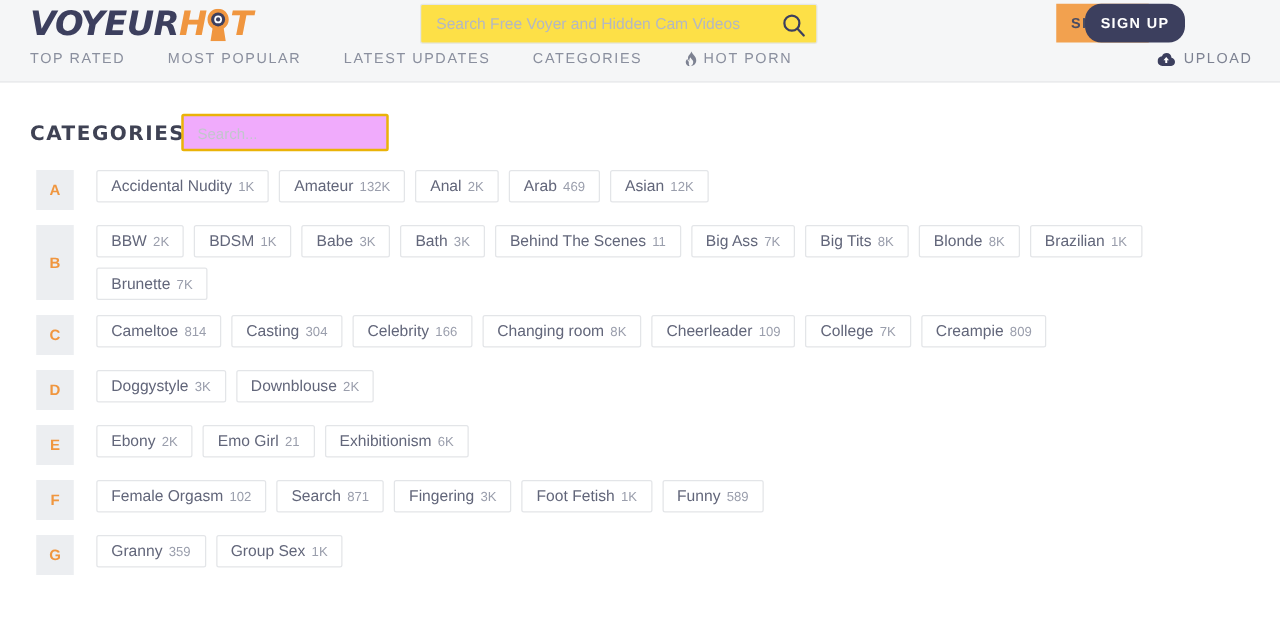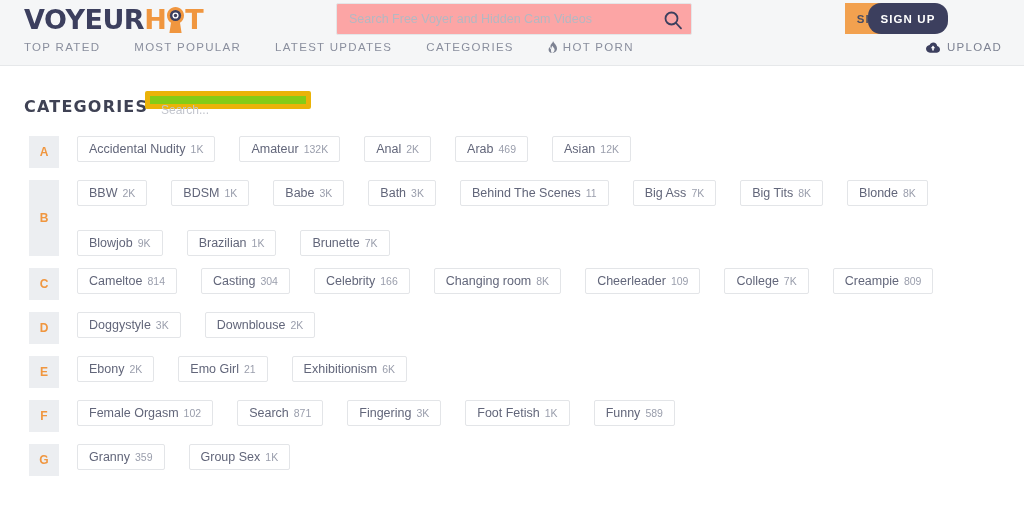--- a/index.html
+++ b/index.html
@@ -15,39 +15,39 @@
     position: relative;
     width: 1024px; height: 66px;
     background: #f5f6f7;
     border-bottom: 1px solid #e6e8ea;
   }
 
   .logo {
     position: absolute; left: 24px; top: 5px;
     height: 28px;
     display: flex; align-items: center;
-    font-weight: bold; 
+    font-weight: bold; font-style: italic;
     letter-spacing: 0.5px;
     line-height: 1;
     cursor: pointer;
   }
   .logo-a { color: #3c3f5e; font-size: 27px; font-weight: bold;
             font-family: "DejaVu Sans", sans-serif; letter-spacing: -0.5px; }
   .logo-b { color: #f0963f; font-size: 27px; font-weight: bold;
             font-family: "DejaVu Sans", sans-serif; letter-spacing: -0.5px; }
   .logo-eye {
     display: inline-block; position: relative;
     width: 19px; height: 27px; vertical-align: top;
   }
   .logo-eye svg { position: absolute; left: 0; top: 1px; }
 
   .searchbar {
     position: absolute; left: 336px; top: 3px;
-    width: 356px; height: 32px;
-    background: #fca5a5;
+    width: 318px; height: 32px;
+    background: #fde047;
     border: 1px solid #e4e6e8;
     border-radius: 2px;
   }
   .searchbar input {
     position: absolute; left: 12px; top: 0;
     width: 340px; height: 30px;
     border: none; outline: none; background: transparent;
     font-family: "Liberation Sans", sans-serif;
     font-size: 12.5px; color: #5a5f72;
   }
@@ -94,22 +94,22 @@
     width: 1024px; height: 56px;
   }
   .page-title {
     position: absolute; left: 24px; top: 31px;
     font-size: 16px; font-weight: bold; letter-spacing: 1.2px;
     color: #3f4254;
     font-family: "DejaVu Sans", sans-serif;
   }
   .cat-search {
     position: absolute; left: 145px; top: 25px;
-    width: 166px; height: 18px;
-    background: #84cc16; border: 5px solid #eab308; border-radius: 2px;
+    width: 166px; height: 30px;
+    background: #f0abfc; border: 2px solid #eab308; border-radius: 2px;
   }
   .cat-search input {
     width: 100%; height: 28px; border: none; outline: none;
     background: transparent; padding-left: 11px;
     font-family: "Liberation Sans", sans-serif;
     font-size: 12px; color: #5a5f72;
   }
   .cat-search input::placeholder { color: #c2c5cd; }
 
   
@@ -123,21 +123,21 @@
     width: 30px; min-height: 32px;
     background: #eceef1;
     color: #f0963f;
     font-size: 12px; font-weight: bold;
     display: flex; align-items: center; justify-content: center;
     margin-left: 29px; margin-right: 18px;
     align-self: stretch;
   }
   .group-wrap { flex: 0 0 auto; display: flex; flex-direction: column; }
   .tags {
-    display: flex; flex-wrap: wrap; gap: 24px;
+    display: flex; flex-wrap: wrap; gap: 8px;
     max-width: 930px;
   }
   .tag {
     display: inline-flex; align-items: baseline; gap: 5px;
     height: 26px; padding: 0 11px;
     border: 1px solid #e3e5e8; border-radius: 2px;
     background: #ffffff; cursor: pointer;
     white-space: nowrap;
     line-height: 24px;
   }
@@ -278,24 +278,20 @@
         </div>
         <div class="tag">
           <span class="tag-label">Big Tits</span>
           <span class="tag-count">8K</span>
         </div>
         <div class="tag">
           <span class="tag-label">Blonde</span>
           <span class="tag-count">8K</span>
         </div>
         <div class="tag">
-          <span class="tag-label">Blowjob</span>
-          <span class="tag-count">9K</span>
-        </div>
-        <div class="tag">
           <span class="tag-label">Brazilian</span>
           <span class="tag-count">1K</span>
         </div>
         <div class="tag">
           <span class="tag-label">Brunette</span>
           <span class="tag-count">7K</span>
         </div>
       </div>
     </div>
   </div>

